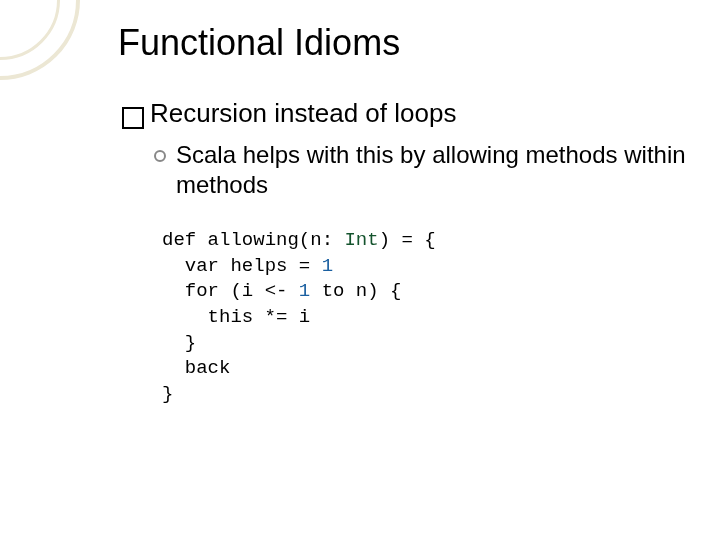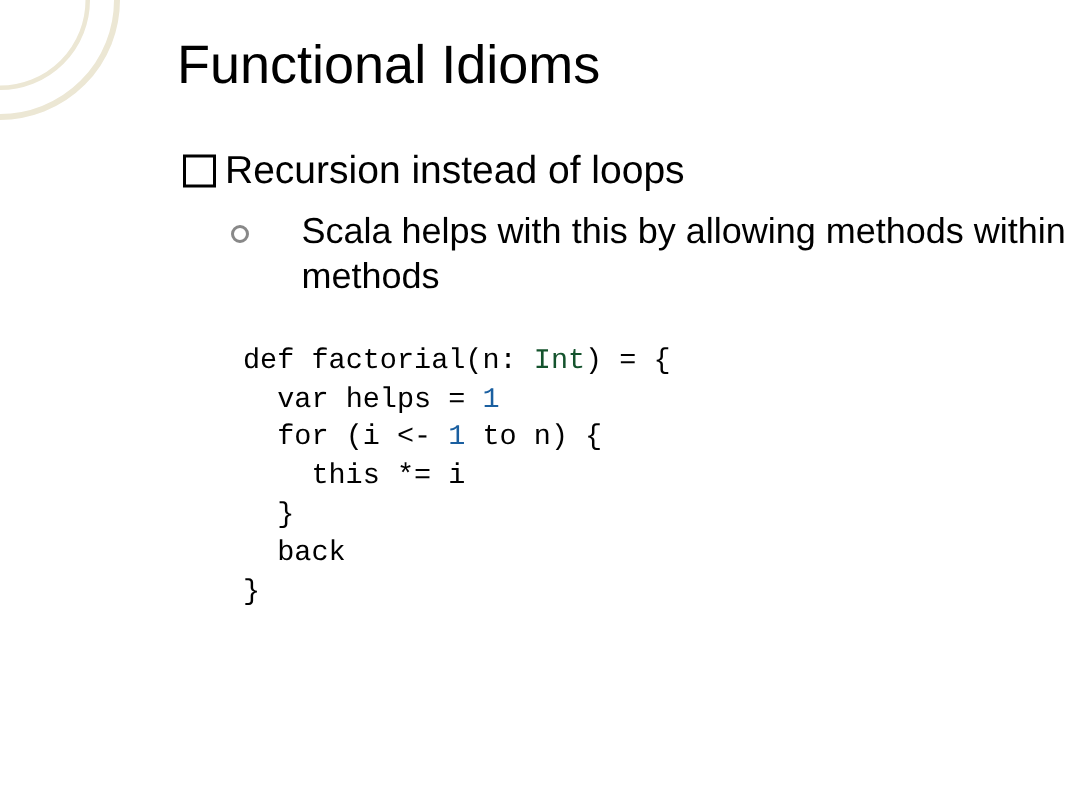--- a/index.html
+++ b/index.html
@@ -44,41 +44,40 @@
     left: 118px;
     font-size: 36px;
     font-weight: 400;
     color: #000;
   }
   .bullet-row {
     position: absolute;
     top: 98px;
     left: 122px;
     display: flex;
-    align-items: center;
+    align-items: flex-end;
   }
   .bullet-box {
     width: 18px;
     height: 18px;
     border: 2px solid #000;
     background: #fff;
     margin-right: 6px;
     flex-shrink: 0;
   }
   .bullet-text {
     font-size: 26px;
     color: #000;
   }
   .sub-row {
     position: absolute;
     top: 140px;
     left: 154px;
     display: flex;
     align-items: flex-start;
-    gap: 25px;
   }
   .sub-circle {
     width: 8px;
     height: 8px;
     border: 2px solid #888;
     border-radius: 50%;
     margin-top: 10px;
     margin-right: 10px;
     flex-shrink: 0;
   }
@@ -115,21 +114,21 @@
   <div class="bullet-row">
     <div class="bullet-box"></div>
     <div class="bullet-text">Recursion instead of loops</div>
   </div>
 
   <div class="sub-row">
     <div class="sub-circle"></div>
     <div class="sub-text">Scala helps with this by allowing methods within methods</div>
   </div>
 
-  <div class="code-block"><span class="kw">def</span><span> factorial(n: </span><span class="type">Int</span><span>) = {</span>
+  <div class="code-block"><span class="kw">def</span><span> allowing(n: </span><span class="type">Int</span><span>) = {</span>
   <span class="kw">var</span><span> helps = </span><span class="num">1</span>
   <span class="kw">for</span><span> (i &lt;- </span><span class="num">1</span><span> to n) {</span>
     <span>this *= i</span>
   <span>}</span>
   <span>back</span>
 <span>}</span></div>
 
 </div>
 
 </body></html>

